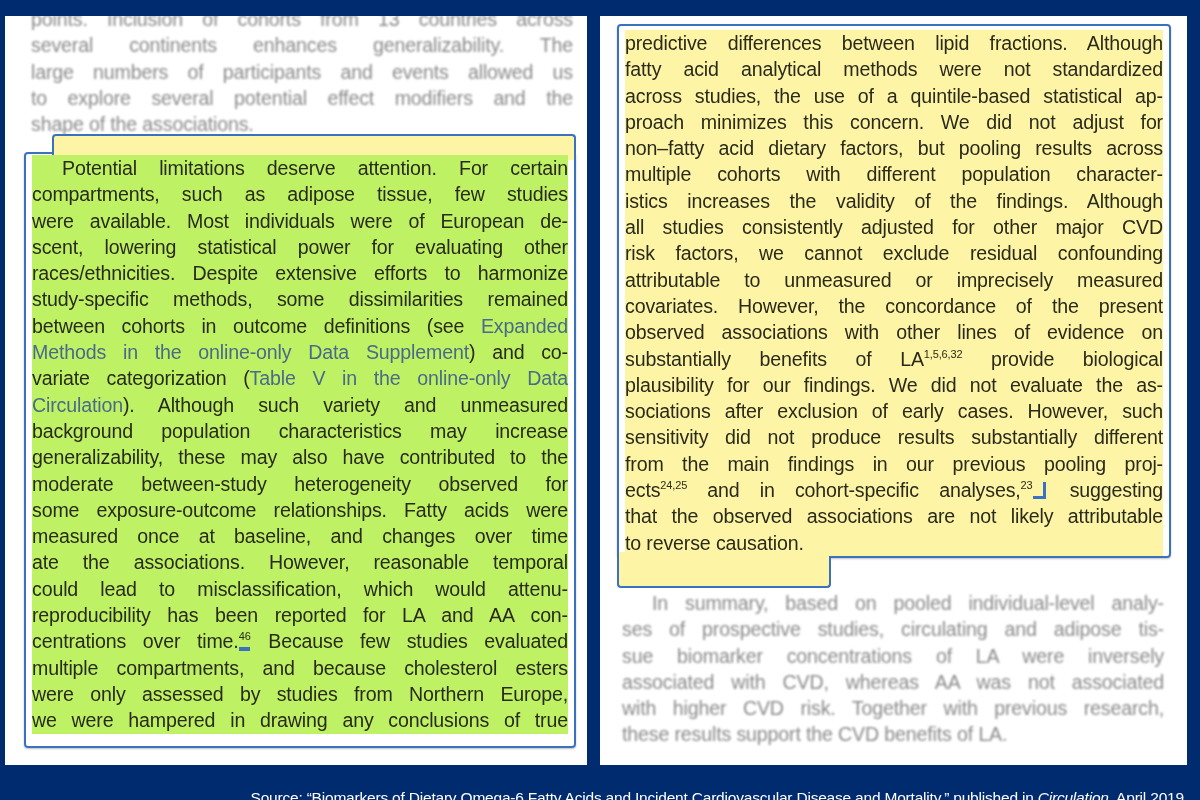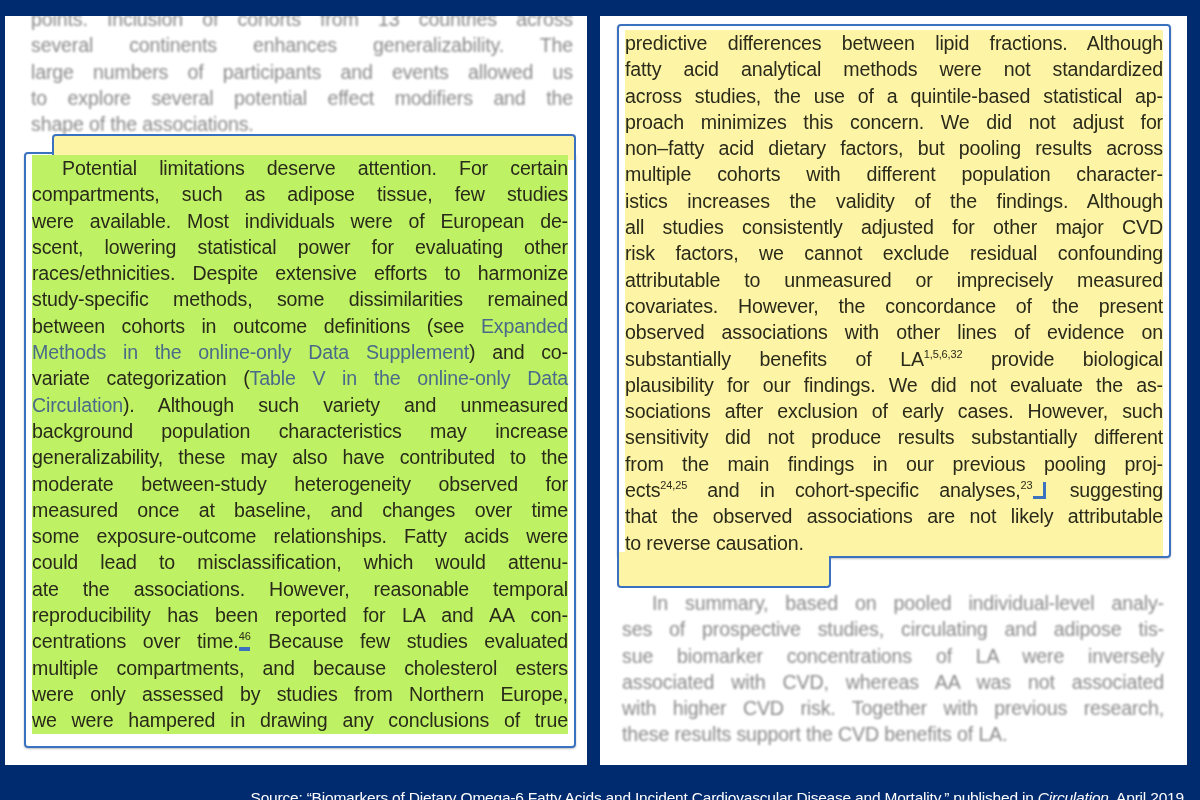--- a/index.html
+++ b/index.html
@@ -114,24 +114,24 @@
       <span class="line">scent, lowering statistical power for evaluating other</span>
       <span class="line">races/ethnicities. Despite extensive efforts to harmonize</span>
       <span class="line">study-specific methods, some dissimilarities remained</span>
       <span class="line"><span>between cohorts in outcome definitions (see </span><span class="link">Expanded</span></span>
       <span class="line"><span class="link">Methods in the online-only Data Supplement</span><span>) and co-</span></span>
       <span class="line"><span>variate categorization (</span><span class="link">Table V in the online-only Data</span></span>
       <span class="line"><span class="link">Circulation</span><span>). Although such variety and unmeasured</span></span>
       <span class="line">background population characteristics may increase</span>
       <span class="line">generalizability, these may also have contributed to the</span>
       <span class="line">moderate between-study heterogeneity observed for</span>
+      <span class="line">some exposure-outcome relationships. Fatty acids were</span>
       <span class="line">measured once at baseline, and changes over time</span>
-      <span class="line">some exposure-outcome relationships. Fatty acids were</span>
+      <span class="line">ate the associations. However, reasonable temporal</span>
       <span class="line">could lead to misclassification, which would attenu-</span>
-      <span class="line">ate the associations. However, reasonable temporal</span>
       <span class="line">reproducibility has been reported for LA and AA con-</span>
       <span class="line"><span>centrations over time.</span><sup>46</sup><span class="cursor-mark"></span><span> Because few studies evaluated</span></span>
       <span class="line">multiple compartments, and because cholesterol esters</span>
       <span class="line">were only assessed by studies from Northern Europe,</span>
       <span class="line">we were hampered in drawing any conclusions of true</span>
     </div>
   </div>
 </div>
 
 <div id="page-right" class="page">

